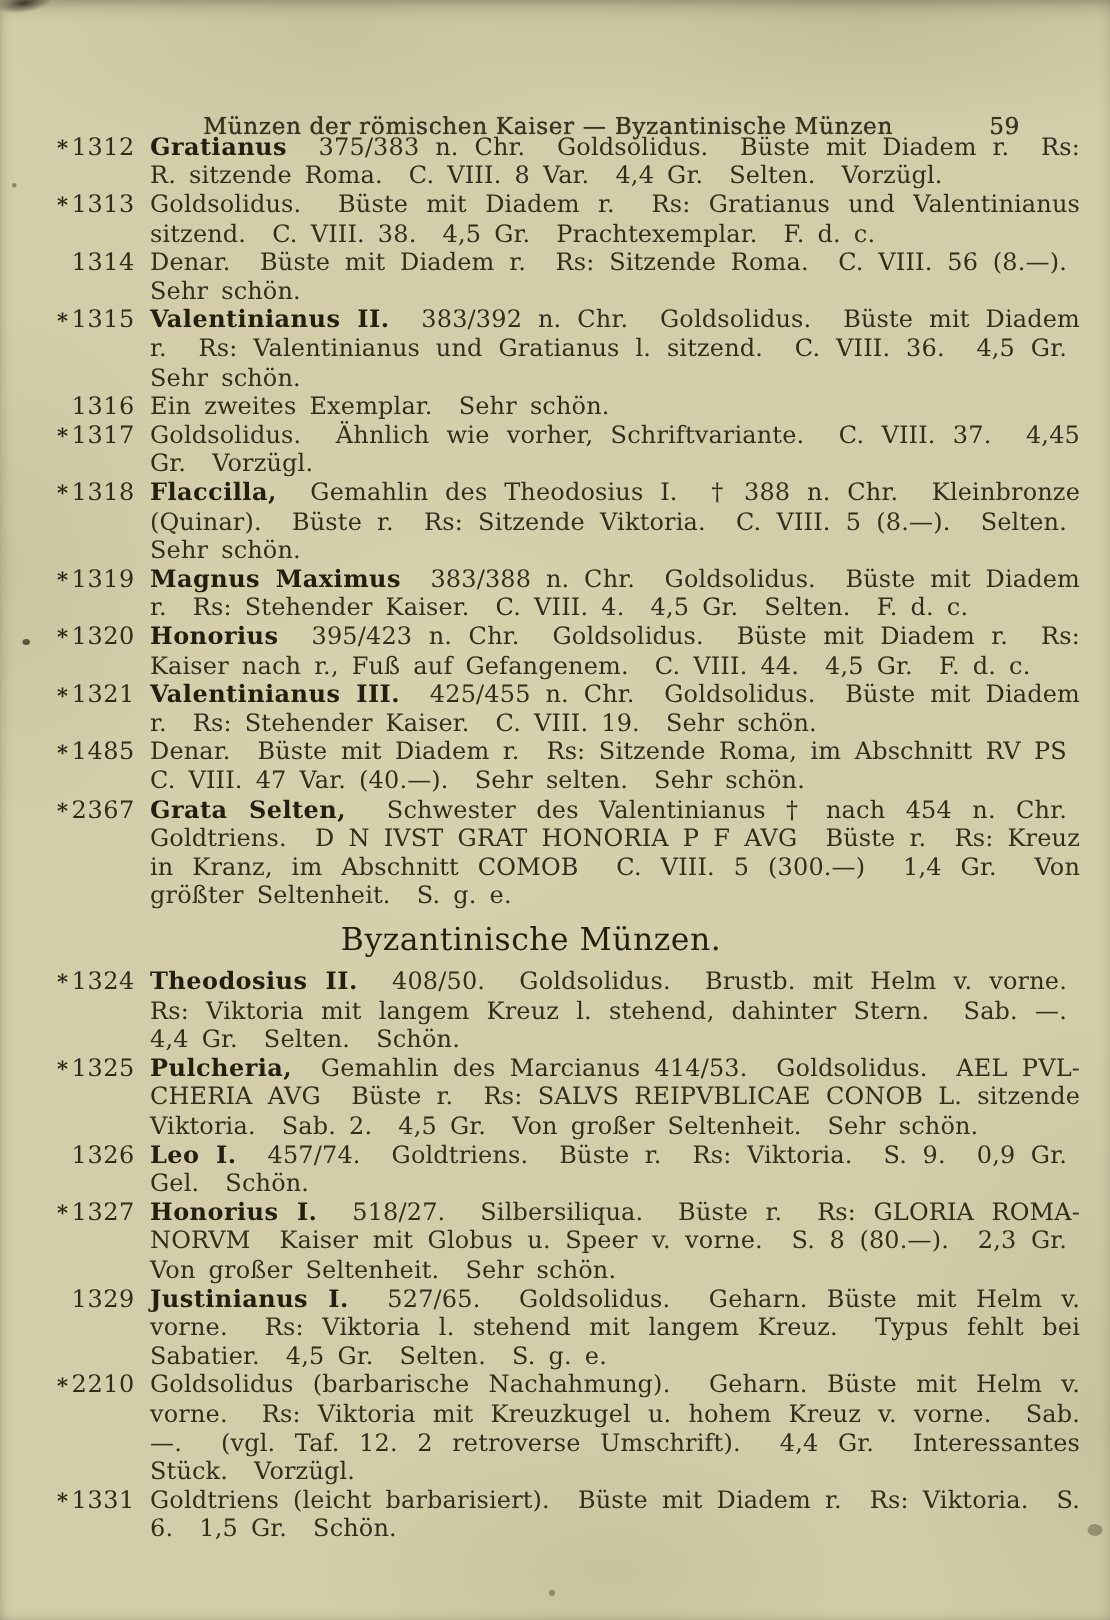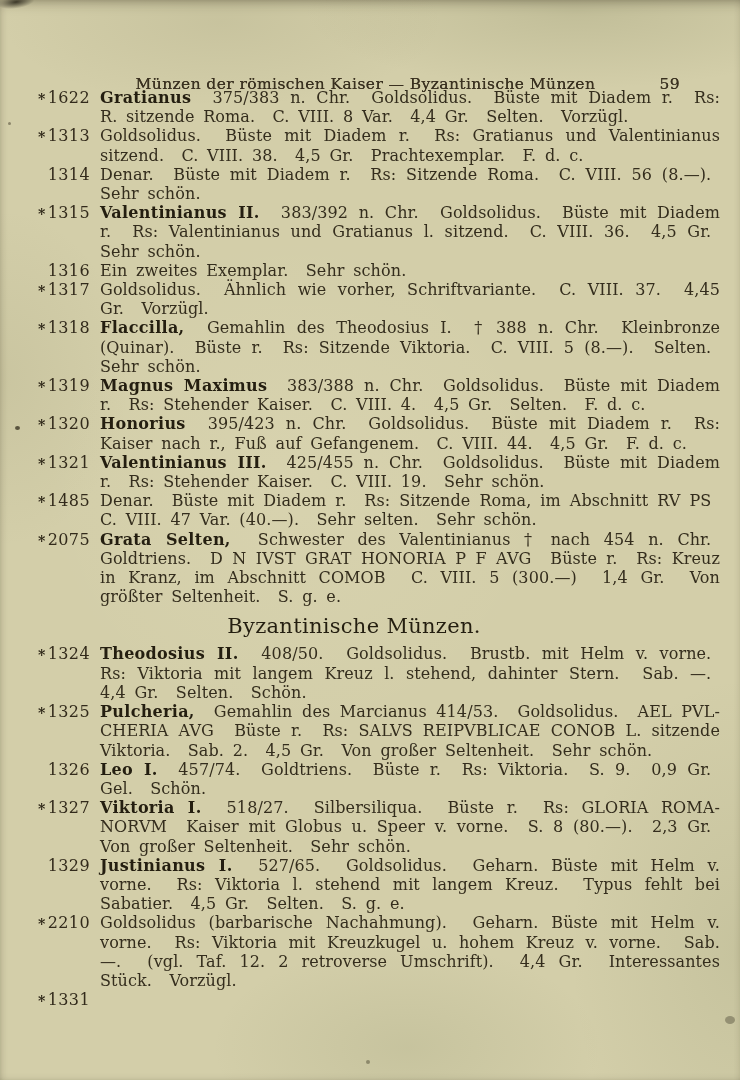--- a/index.html
+++ b/index.html
@@ -66,21 +66,21 @@
   <div class="speck speck-c"></div>
   <div class="speck speck-d"></div>
 
   <div class="header">
     <div class="header-title">Münzen der römischen Kaiser — Byzantinische Münzen</div>
     <div class="page-number">59</div>
   </div>
 
   <div class="content">
       <div class="entry">
-        <div class="marker"><span class="star">*</span><span class="num">1622</span></div>
+        <div class="marker"><span class="star">*</span><span class="num">1312</span></div>
         <div class="entry-text"><b class="lead">Gratianus</b>&nbsp; 375/383 n. Chr.&nbsp; Goldsolidus.&nbsp; Büste mit Diadem r.&nbsp; Rs: R. sitzende Roma.&nbsp; C. VIII. 8 Var.&nbsp; 4,4 Gr.&nbsp; Selten.&nbsp; Vorzügl.</div>
       </div>
       <div class="entry">
         <div class="marker"><span class="star">*</span><span class="num">1313</span></div>
         <div class="entry-text">Goldsolidus.&nbsp; Büste mit Diadem r.&nbsp; Rs: Gratianus und Valentinianus sitzend.&nbsp; C. VIII. 38.&nbsp; 4,5 Gr.&nbsp; Prachtexemplar.&nbsp; F. d. c.</div>
       </div>
       <div class="entry">
         <div class="marker"><span class="star"></span><span class="num">1314</span></div>
         <div class="entry-text">Denar.&nbsp; Büste mit Diadem r.&nbsp; Rs: Sitzende Roma.&nbsp; C. VIII. 56 (8.—).&nbsp; Sehr schön.</div>
       </div>
@@ -110,45 +110,46 @@
       </div>
       <div class="entry">
         <div class="marker"><span class="star">*</span><span class="num">1321</span></div>
         <div class="entry-text"><b class="lead">Valentinianus III.</b>&nbsp; 425/455 n. Chr.&nbsp; Goldsolidus.&nbsp; Büste mit Diadem r.&nbsp; Rs: Stehender Kaiser.&nbsp; C. VIII. 19.&nbsp; Sehr schön.</div>
       </div>
       <div class="entry">
         <div class="marker"><span class="star">*</span><span class="num">1485</span></div>
         <div class="entry-text">Denar.&nbsp; Büste mit Diadem r.&nbsp; Rs: Sitzende Roma, im Abschnitt RV PS&nbsp; C. VIII. 47 Var. (40.—).&nbsp; Sehr selten.&nbsp; Sehr schön.</div>
       </div>
       <div class="entry">
-        <div class="marker"><span class="star">*</span><span class="num">2075</span></div>
+        <div class="marker"><span class="star">*</span><span class="num">2367</span></div>
         <div class="entry-text"><b class="lead">Grata Selten,</b>&nbsp; Schwester des Valentinianus † nach 454 n. Chr.&nbsp; Goldtriens.&nbsp; D N IVST GRAT HONORIA P F AVG&nbsp; Büste r.&nbsp; Rs: Kreuz in Kranz, im Abschnitt COMOB&nbsp; C. VIII. 5 (300.—)&nbsp; 1,4 Gr.&nbsp; Von größter Seltenheit.&nbsp; S. g. e.</div>
       </div>
       <div class="section-heading">Byzantinische Münzen.</div>
       <div class="entry">
         <div class="marker"><span class="star">*</span><span class="num">1324</span></div>
         <div class="entry-text"><b class="lead">Theodosius II.</b>&nbsp; 408/50.&nbsp; Goldsolidus.&nbsp; Brustb. mit Helm v. vorne.&nbsp; Rs: Viktoria mit langem Kreuz l. stehend, dahinter Stern.&nbsp; Sab. —.&nbsp; 4,4 Gr.&nbsp; Selten.&nbsp; Schön.</div>
       </div>
       <div class="entry">
         <div class="marker"><span class="star">*</span><span class="num">1325</span></div>
         <div class="entry-text"><b class="lead">Pulcheria,</b>&nbsp; Gemahlin des Marcianus 414/53.&nbsp; Goldsolidus.&nbsp; AEL PVL-CHERIA AVG&nbsp; Büste r.&nbsp; Rs: SALVS REIPVBLICAE CONOB L. sitzende Viktoria.&nbsp; Sab. 2.&nbsp; 4,5 Gr.&nbsp; Von großer Seltenheit.&nbsp; Sehr schön.</div>
       </div>
       <div class="entry">
         <div class="marker"><span class="star"></span><span class="num">1326</span></div>
         <div class="entry-text"><b class="lead">Leo I.</b>&nbsp; 457/74.&nbsp; Goldtriens.&nbsp; Büste r.&nbsp; Rs: Viktoria.&nbsp; S. 9.&nbsp; 0,9 Gr.&nbsp; Gel.&nbsp; Schön.</div>
       </div>
       <div class="entry">
         <div class="marker"><span class="star">*</span><span class="num">1327</span></div>
-        <div class="entry-text"><b class="lead">Viktoria I.</b>&nbsp; 518/27.&nbsp; Silbersiliqua.&nbsp; Büste r.&nbsp; Rs: GLORIA ROMA-NORVM&nbsp; Kaiser mit Globus u. Speer v. vorne.&nbsp; S. 8 (80.—).&nbsp; 2,3 Gr.&nbsp; Von großer Seltenheit.&nbsp; Sehr schön.</div>
+        <div class="entry-text"><b class="lead">Honorius I.</b>&nbsp; 518/27.&nbsp; Silbersiliqua.&nbsp; Büste r.&nbsp; Rs: GLORIA ROMA-NORVM&nbsp; Kaiser mit Globus u. Speer v. vorne.&nbsp; S. 8 (80.—).&nbsp; 2,3 Gr.&nbsp; Von großer Seltenheit.&nbsp; Sehr schön.</div>
       </div>
       <div class="entry">
         <div class="marker"><span class="star"></span><span class="num">1329</span></div>
         <div class="entry-text"><b class="lead">Justinianus I.</b>&nbsp; 527/65.&nbsp; Goldsolidus.&nbsp; Geharn. Büste mit Helm v. vorne.&nbsp; Rs: Viktoria l. stehend mit langem Kreuz.&nbsp; Typus fehlt bei Sabatier.&nbsp; 4,5 Gr.&nbsp; Selten.&nbsp; S. g. e.</div>
       </div>
       <div class="entry">
         <div class="marker"><span class="star">*</span><span class="num">2210</span></div>
         <div class="entry-text">Goldsolidus (barbarische Nachahmung).&nbsp; Geharn. Büste mit Helm v. vorne.&nbsp; Rs: Viktoria mit Kreuzkugel u. hohem Kreuz v. vorne.&nbsp; Sab. —.&nbsp; (vgl. Taf. 12. 2 retroverse Umschrift).&nbsp; 4,4 Gr.&nbsp; Interessantes Stück.&nbsp; Vorzügl.</div>
       </div>
       <div class="entry">
         <div class="marker"><span class="star">*</span><span class="num">1331</span></div>
+        <div class="entry-text">Goldtriens (leicht barbarisiert).&nbsp; Büste mit Diadem r.&nbsp; Rs: Viktoria.&nbsp; S. 6.&nbsp; 1,5 Gr.&nbsp; Schön.</div>
       </div>
     </div>
 </div>
 
 </body></html>

